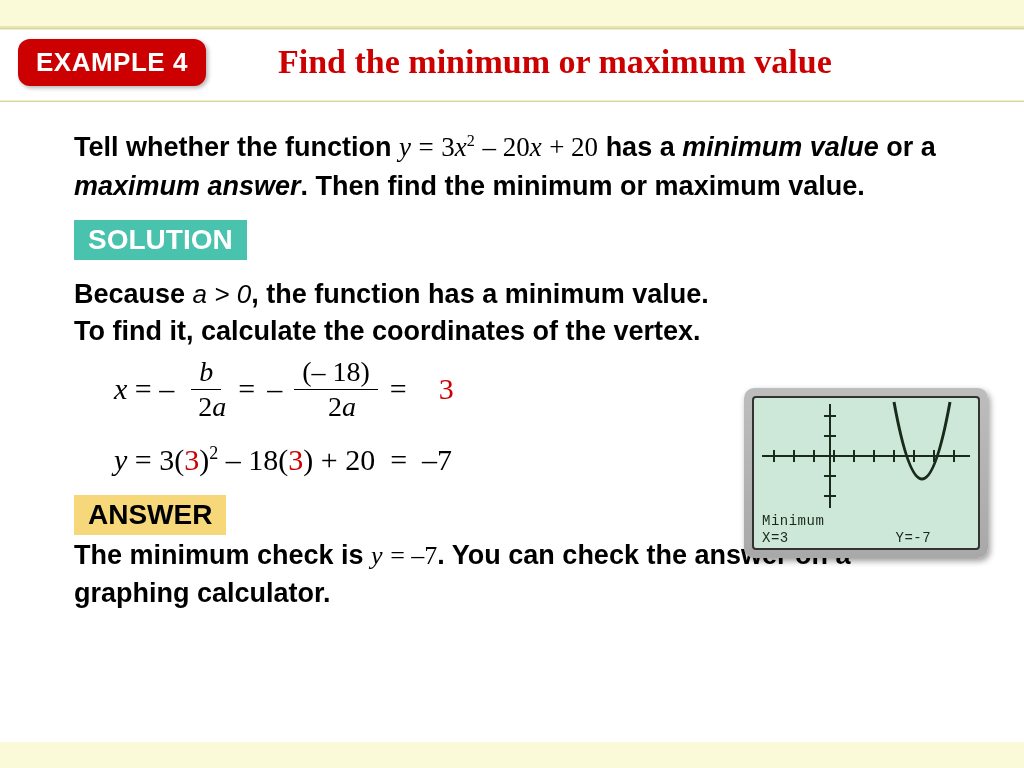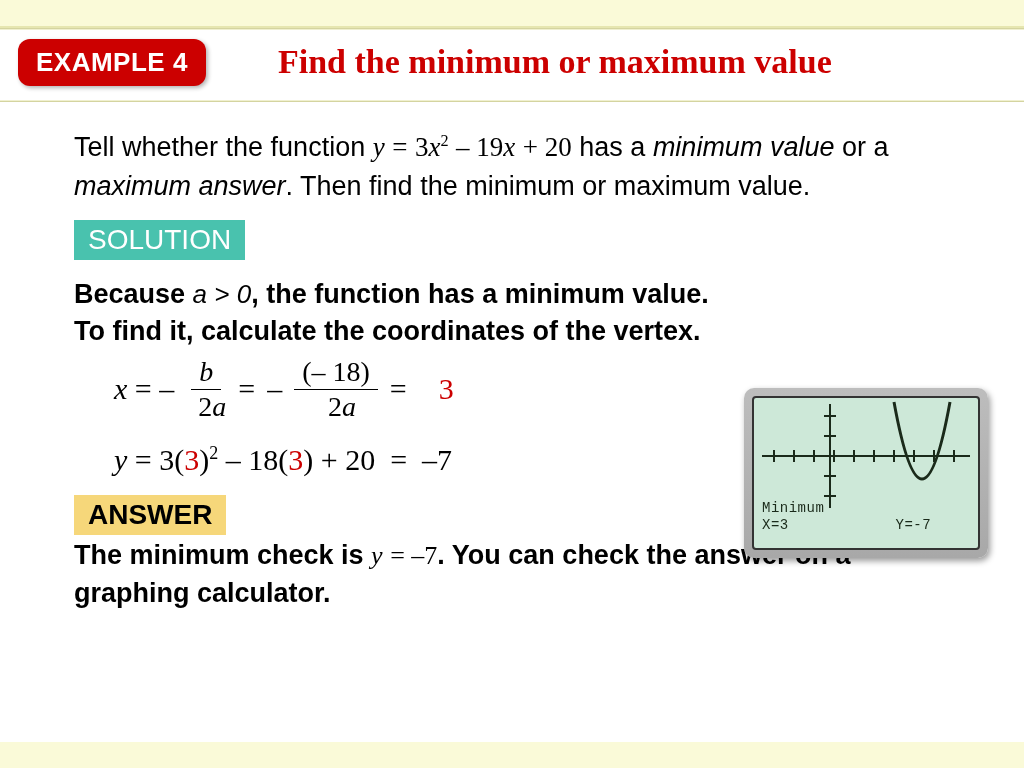--- a/index.html
+++ b/index.html
@@ -44,30 +44,30 @@
     margin:0;
     padding:26px 74px 20px 74px;
     height:640px;
   }
   .problem {
     font-family: Arial, sans-serif;
     font-size:27px;
     line-height:1.45;
     color:#000;
   }
-  .problem b { font-weight:normal;margin-top:32px; }
+  .problem b { font-weight:bold;margin-top:32px; }
   .math-i { font-family:"Times New Roman", serif; font-style:italic; font-weight:normal; }
   .math-r { font-family:"Times New Roman", serif; font-style:normal; font-weight:normal; }
   .sup { font-size:0.6em; vertical-align:super; font-family:"Times New Roman", serif; }
   .solution-chip {
     display:inline-block;
     background:#49C2AE;
     color:#fff;
     font-size:28px;
-    font-weight:normal;
+    font-weight:bold;
     font-family:Arial,sans-serif;
     padding:4px 14px;
     margin-top:14px;
     margin-bottom:16px;
   }
   .explain {
     font-family:Arial,sans-serif;
     font-size:27px;
     line-height:1.35;
     color:#000;
@@ -123,21 +123,21 @@
     background:#CDE8D8;
     width:100%;
     height:100%;
     position:relative;
     border:2px solid #333;
     border-radius:4px;
     overflow:hidden;
   }
   .calc-label {
     position:absolute;
-    bottom:14px;
+    bottom:1px;
     left:8px;
     font-family:"Courier New", monospace;
     font-size:14px;
     color:#1a2a1a;
     line-height:1.2;
     letter-spacing:0.5px;
   }
 </style>
 </head>
 <body>
@@ -149,21 +149,21 @@
   <div class="header-title">Find the minimum or maximum value</div>
 </div>
 
 <div class="content">
 
   <p class="problem">
     <b>Tell whether the function</b>
     <span class="math-i">y</span>
     <span class="math-r">=</span>
     <span class="math-r">3</span><span class="math-i">x</span><span class="sup">2</span>
-    <span class="math-r"> – 19</span><span class="math-i">x</span>
+    <span class="math-r"> – 20</span><span class="math-i">x</span>
     <span class="math-r"> + 20</span>
     <b>has a</b>
     <b><i>minimum value</i></b>
     <b>or a</b>
     <b><i>maximum answer</i></b><b>. Then find the minimum or maximum value.</b>
   </p>
 
   <div class="solution-chip">SOLUTION</div>
 
   <p class="explain">

